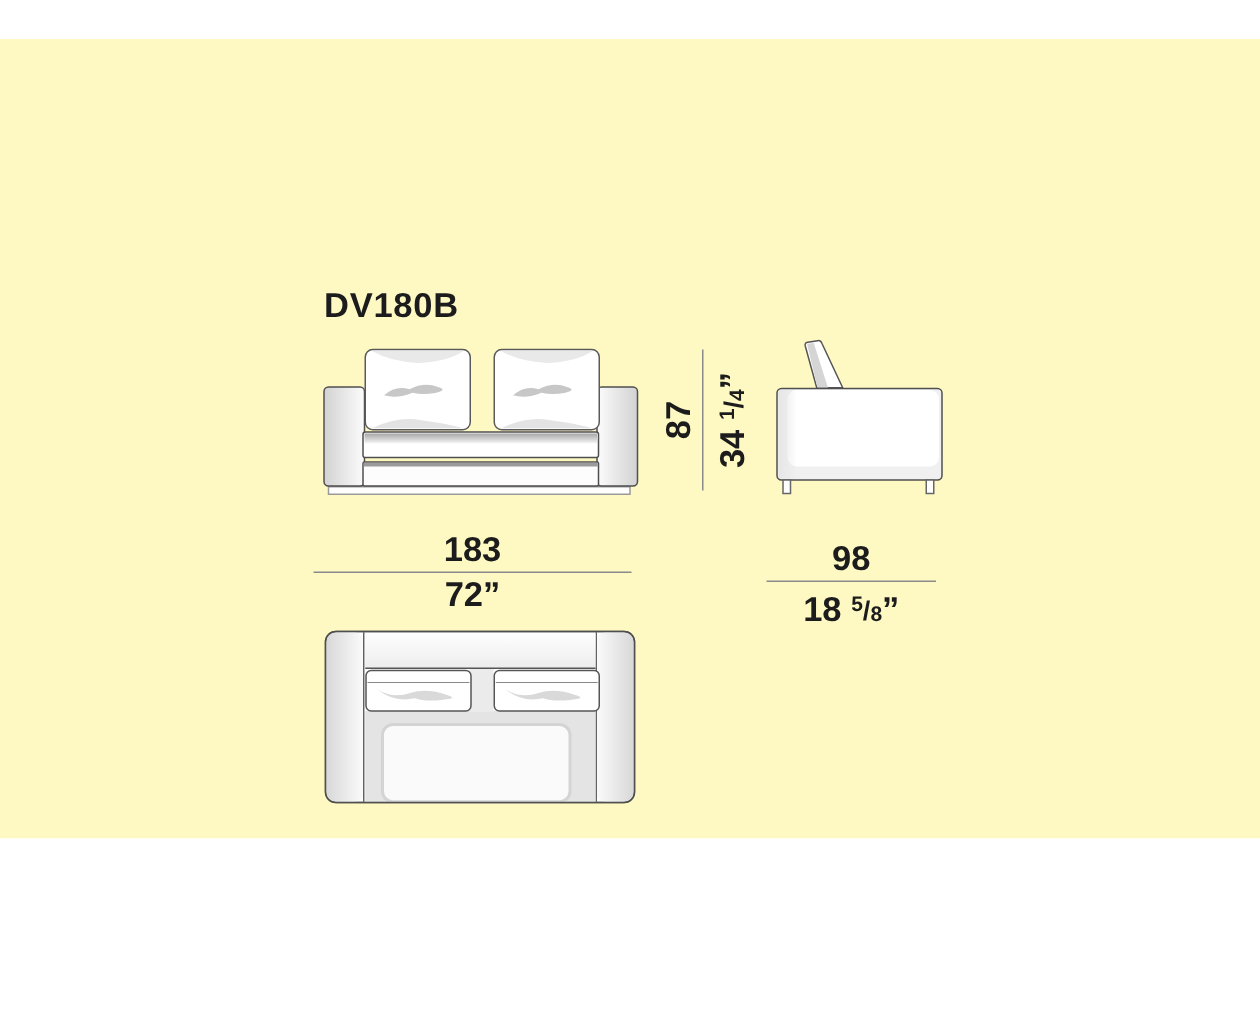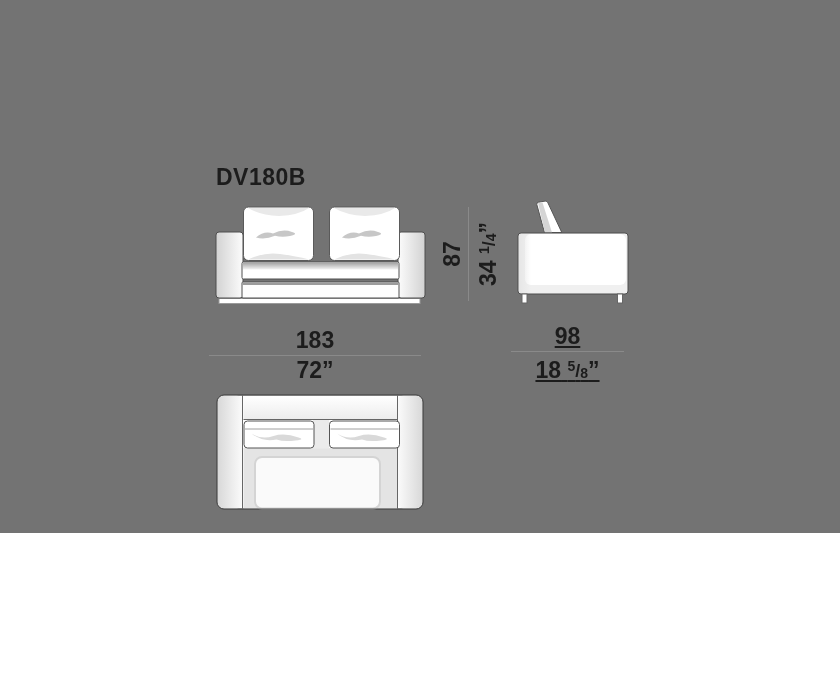--- a/index.html
+++ b/index.html
@@ -1,18 +1,18 @@
 <!DOCTYPE html>
 <html><head>
 <meta charset="utf-8">
 <style>
   html,body{margin:0;padding:0;background:#fff;}
   #stage{
-    position:relative;width:840px;height:533px;background:#737373;
-    font-family:"Liberation Sans",sans-serif;overflow:hidden;
+    position:relative;width:840px;height:533px;background:#fef9c3;
+    font-family:"Liberation Sans",sans-serif;overflow:hidden;margin-top:26px;
   }
   .abs{position:absolute;}
   .model-title{
     left:216px;top:164px;font-size:23px;font-weight:bold;color:#1c1c1c;letter-spacing:0.5px;
   }
   .dim{font-size:23px;font-weight:bold;color:#1c1c1c;text-align:center;line-height:26px;white-space:nowrap;}
   .dim-block{display:block;}
   .dim-line{height:1px;background:#8a8a8a;margin:2px 0 1px 0;}
   .vline{width:1px;background:#8a8a8a;}
   .vtext{
@@ -129,21 +129,21 @@
 
     <rect x="4" y="3" width="206" height="114" rx="7" fill="none" stroke="#4f4f4f" stroke-width="1"></rect>
   </svg>
 
   <div class="abs dim" style="left:209px;top:327px;width:212px;">
     <span class="dim-block">183</span>
     <div class="dim-line"></div>
     <span class="dim-block">72”</span>
   </div>
 
-  <div class="abs dim" style="left:511px;top:323px;width:113px;text-decoration:underline;">
+  <div class="abs dim" style="left:511px;top:333px;width:113px;">
     <span class="dim-block">98</span>
     <div class="dim-line"></div>
     <span class="dim-block"><span>18</span>&nbsp;<span class="frac-num">5</span><span class="frac-sep">/</span><span class="frac-den">8</span><span>”</span></span>
   </div>
 
   <div class="abs vline" style="left:468px;top:207px;height:94px;"></div>
   <div class="vtext" style="left:405px;top:241px;width:94px;height:26px;">87</div>
   <div class="vtext" style="left:429px;top:241px;width:110px;height:26px;"><span>34</span>&nbsp;<span class="frac-num">1</span><span class="frac-sep">/</span><span class="frac-den">4</span><span>”</span></div>
 
 </div>

